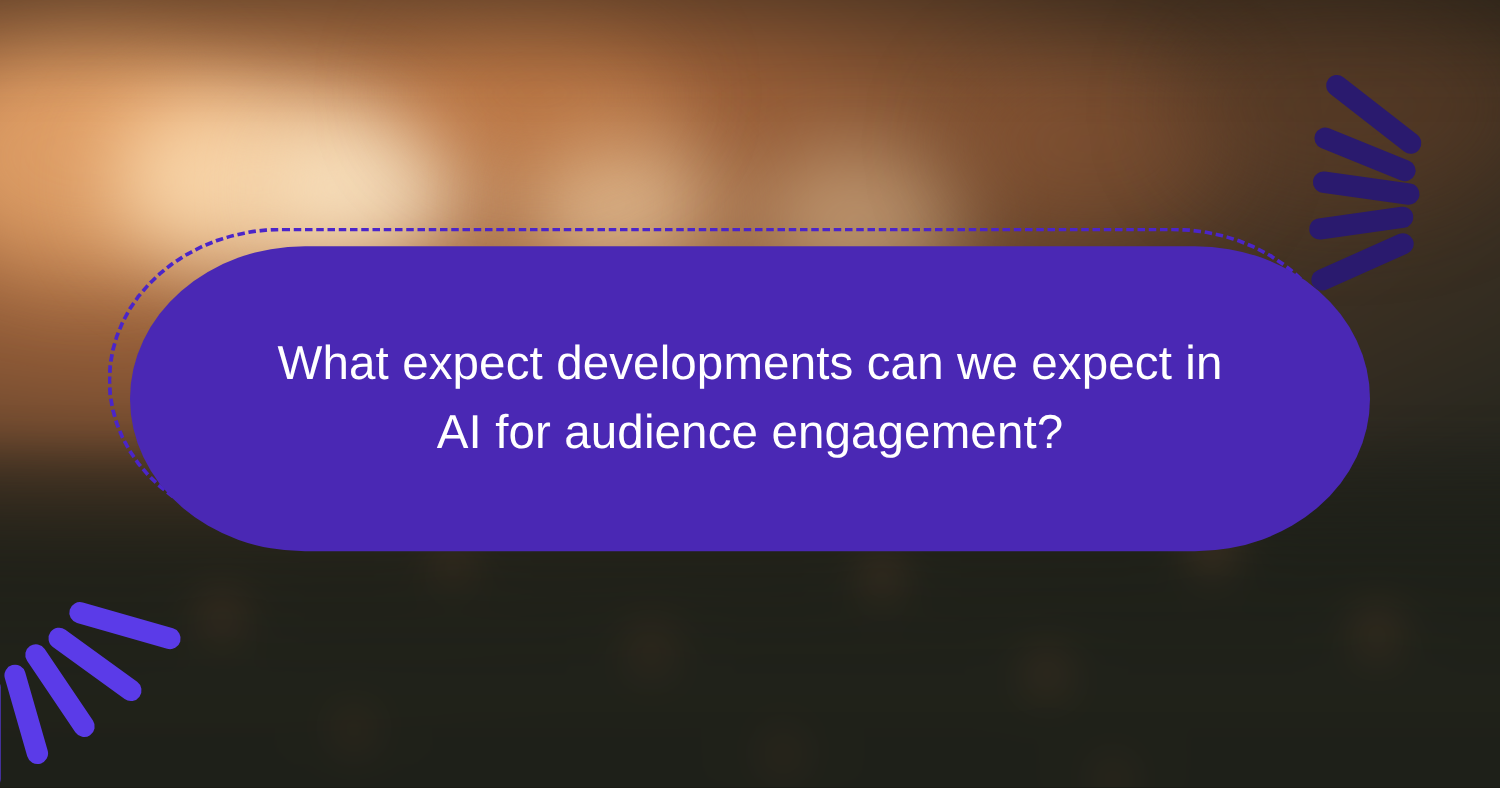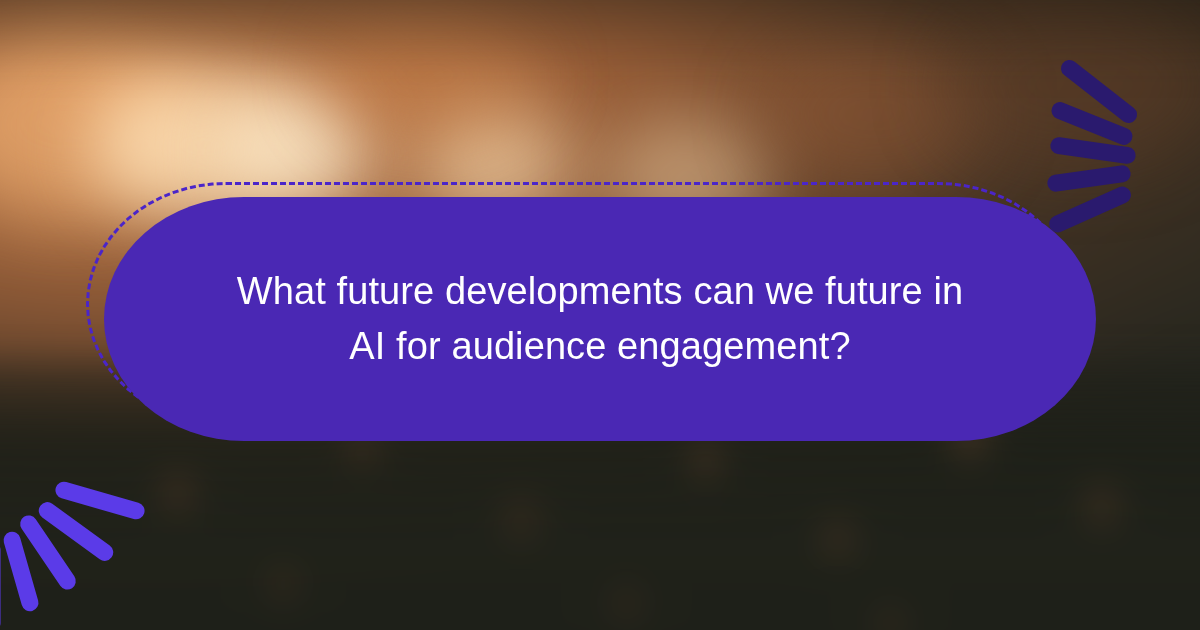--- a/index.html
+++ b/index.html
@@ -150,16 +150,16 @@
       <span class="ray" style="width: 92px; height: 17px; background: rgb(91, 59, 232); left: 75.6613px; top: 44.3714px; transform: rotate(16deg);"></span>
       <span class="ray" style="width: 88px; height: 17px; background: rgb(91, 59, 232); left: 54.1378px; top: 74.6297px; transform: rotate(36deg);"></span>
       <span class="ray" style="width: 86px; height: 17px; background: rgb(91, 59, 232); left: 26.9193px; top: 96.4038px; transform: rotate(56deg);"></span>
       <span class="ray" style="width: 82px; height: 17px; background: rgb(91, 59, 232); left: 2.21756px; top: 115.394px; transform: rotate(74deg);"></span>
       <span class="ray" style="width: 90px; height: 17px; background: rgb(91, 59, 232); left: -31px; top: 129.5px; transform: rotate(90deg);"></span>
     </div>
 
   <div class="card-dashed"></div>
 
   <div class="card">
-    <div class="card-text">What future developments can we future in AI for audience engagement?</div>
+    <div class="card-text">What expect developments can we expect in AI for audience engagement?</div>
   </div>
 
 </div>
 
 </body></html>

